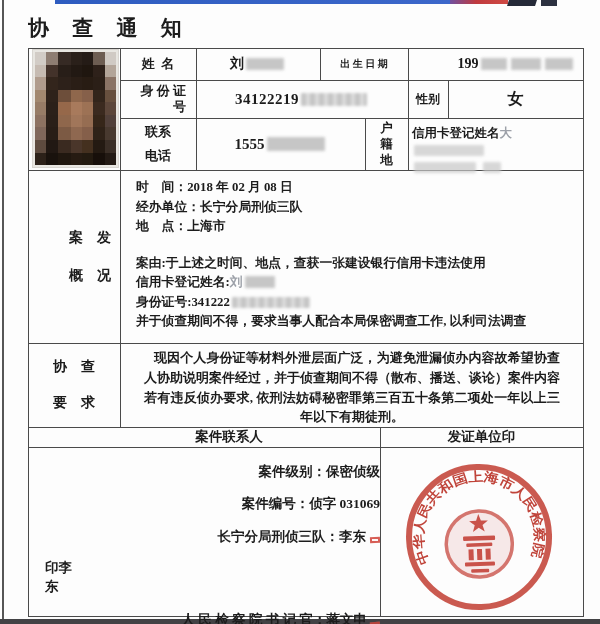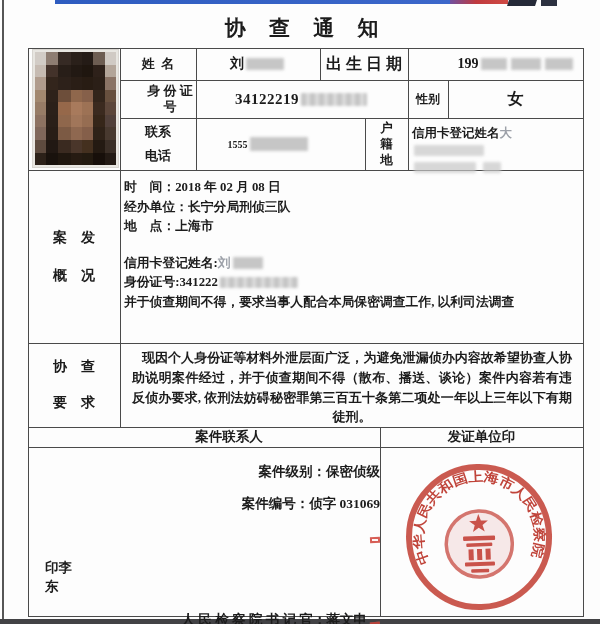--- a/index.html
+++ b/index.html
@@ -42,21 +42,21 @@
   
   .footer-left{position:absolute;left:28px;top:447px;width:352px;height:168px;
                padding:15px 0 0 17px;box-sizing:border-box;font-weight:700;font-size:13.5px;line-height:19px;}
   .fline{margin:0 0 12px 0;text-align:right;}
   .stamp{display:inline-block;position:relative;border:2px solid rgba(205,55,45,.8);
          color:rgba(200,48,38,.92);font-size:10.5px;line-height:1.12;font-weight:700;
          padding:1px 3px;text-align:center;vertical-align:middle;background:rgba(255,235,232,.25);}
   .stamp1{transform:rotate(-2deg);top:2px;margin-left:4px;}
   .stamp2{transform:rotate(-5deg);top:5px;margin-left:3px;font-size:12px;}
   .seal-wrap{position:absolute;left:396px;top:452px;width:166px;height:168px;}
-  .title{position:absolute;left:28px;top:14px;width:556px;text-align:center;
+  .title{position:absolute;left:28px;top:14px;width:556px;
          font-size:21px;font-weight:700;letter-spacing:9px;}
   .edge-left{position:absolute;left:2px;top:0;width:2px;height:624px;background:#565656;}
   .bottom-bar{position:absolute;left:0;top:619px;width:600px;height:5px;background:#424245;}
 </style>
 </head>
 <body>
 
 <div class="page">
 
   <div class="edge-left"></div>
@@ -96,88 +96,89 @@
     <div class="pr6"></div>
       <div class="pr7"></div>
       <div class="pr8"></div>
   </div>
 
   <div class="cell lbl pre" style="left:120px;top:48px;width:76px;height:32px;">姓  名</div>
   <div class="cell val" style="left:196px;top:48px;width:124px;height:32px;">
     <span>刘</span>
     <span class="blur" style="width:38px;"></span>
   </div>
-  <div class="cell lbl" style="left:320px;top:48px;width:88px;height:32px;font-size:16px;">出 生 日 期</div>
+  <div class="cell lbl" style="left:320px;top:48px;width:88px;height:32px;font-size:10px;">出 生 日 期</div>
   <div class="cell val" style="left:408px;top:48px;width:176px;height:32px;padding-left:20px;">
     <span>199</span>
     <span class="blur" style="width:26px;"></span>
     <span class="blur" style="width:30px;"></span>
     <span class="blur" style="width:28px;"></span>
   </div>
 
-  <div class="cell lbl" style="left:132px;top:80px;width:76px;height:38px;">
+  <div class="cell lbl" style="left:120px;top:80px;width:76px;height:38px;text-align:right;">
     <span style="display:inline-block;width:56px;line-height:16px;">身 份 证 号</span>
   </div>
   <div class="cell val" style="left:196px;top:80px;width:212px;height:38px;font-size:15px;letter-spacing:.5px;">
     <span>34122219</span>
     <span class="blur light digits" style="width:66px;height:13px;"></span>
   </div>
   <div class="cell lbl" style="left:408px;top:80px;width:40px;height:38px;font-size:12px;">性别</div>
   <div class="cell val" style="left:448px;top:80px;width:135px;height:38px;font-size:16px;">女</div>
 
   <div class="cell lbl" style="left:120px;top:118px;width:76px;height:52px;flex-direction:column;justify-content:space-evenly;">
     <span>联系</span>
     <span>电话</span>
   </div>
-  <div class="cell val" style="left:184px;top:118px;width:169px;height:52px;font-size:10px;">
+  <div class="cell val" style="left:196px;top:118px;width:169px;height:52px;font-size:15px;">
     <span>1555</span>
     <span class="blur" style="width:58px;height:14px;"></span>
   </div>
   <div class="cell lbl" style="left:365px;top:118px;width:43px;height:52px;">
     <span style="display:inline-block;width:15px;word-break:break-all;line-height:16px;font-size:12.5px;">户籍地</span>
   </div>
   <div style="position:absolute;left:408px;top:118px;width:175px;height:52px;padding:7px 4px;box-sizing:border-box;font-weight:700;font-size:12.5px;line-height:17px;">
     <span>信用卡登记姓名</span><span class="faint">大</span><span class="blur light" style="width:70px;height:11px;"></span>
     <br>
     <span class="blur light" style="width:62px;height:11px;"></span>
     <span class="blur light" style="width:18px;height:11px;"></span>
   </div>
 
-  <div class="seclabel" style="left:28px;top:170px;width:92px;height:173px;gap:20px;">
+  <div class="seclabel" style="left:28px;top:170px;width:92px;height:173px;gap:20px;padding-left:16px;">
     <span class="pre">案    发</span>
     <span class="pre">概    况</span>
   </div>
-  <div class="content" style="left:120px;top:170px;width:464px;height:173px;padding:8px 4px;box-sizing:border-box;">
+  <div class="content" style="left:132px;top:170px;width:464px;height:173px;padding:8px 4px;box-sizing:border-box;">
     <p class="pre">时    间：2018 年 02 月 08 日</p>
     <p class="pre">经办单位：长宁分局刑侦三队</p>
     <p class="pre">地    点：上海市</p>
     <div class="spacer"></div>
+    <p>案由:于上述之时间、地点，查获一张建设银行信用卡违法使用</p>
     <p>
       <span>信用卡登记姓名:</span><span class="faint">刘</span><span class="blur" style="width:30px;"></span>
     </p>
     <p>
       <span>身份证号:341222</span><span class="blur light digits" style="width:78px;height:11px;"></span>
     </p>
     <p>并于侦查期间不得，要求当事人配合本局保密调查工作, 以利司法调查</p>
   </div>
 
   <div class="seclabel" style="left:28px;top:343px;width:92px;height:84px;gap:18px;">
     <span class="pre">协    查</span>
     <span class="pre">要    求</span>
   </div>
-  <div class="content assist-text" style="left:120px;top:343px;width:464px;height:84px;padding:5px 12px;box-sizing:border-box;font-size:13px;line-height:19.8px;">现因个人身份证等材料外泄层面广泛，为避免泄漏侦办内容故希望协查人协助说明案件经过，并于侦查期间不得（散布、播送、谈论）案件内容若有违反侦办要求, 依刑法妨碍秘密罪第三百五十条第二项处一年以上三年以下有期徒刑。</div>
+  <div class="content assist-text" style="left:120px;top:343px;width:464px;height:84px;padding:5px 24px;box-sizing:border-box;font-size:13px;line-height:19.8px;">现因个人身份证等材料外泄层面广泛，为避免泄漏侦办内容故希望协查人协助说明案件经过，并于侦查期间不得（散布、播送、谈论）案件内容若有违反侦办要求, 依刑法妨碍秘密罪第三百五十条第二项处一年以上三年以下有期徒刑。</div>
 
   <div class="cell lbl" style="left:28px;top:427px;width:352px;height:20px;font-size:13.5px;margin-left:25px;">案件联系人</div>
   <div class="cell lbl" style="left:380px;top:427px;width:203px;height:20px;font-size:13.5px;">发证单位印</div>
 
   <div class="footer-left">
     <p class="fline" style="margin-bottom:13px;">案件级别：保密侦级</p>
     <p class="fline" style="margin-bottom:14px;">案件编号：侦字 031069</p>
     <p class="fline" style="margin-bottom:12px;">
-      <span class="stamp stamp1"></span></p>
+      <span>长宁分局刑侦三队：李东</span><span class="stamp stamp1"></span></p>
       <div>印李</div>
       <div>东</div>
     <p></p>
     <p class="fline" style="margin-bottom:13px;">
       <span>人 民 检 察 院 书 记 官：蒋文申</span><span class="stamp stamp2"></span></p>
     <p></p>
 
   </div>
 
   <div class="seal-wrap">

